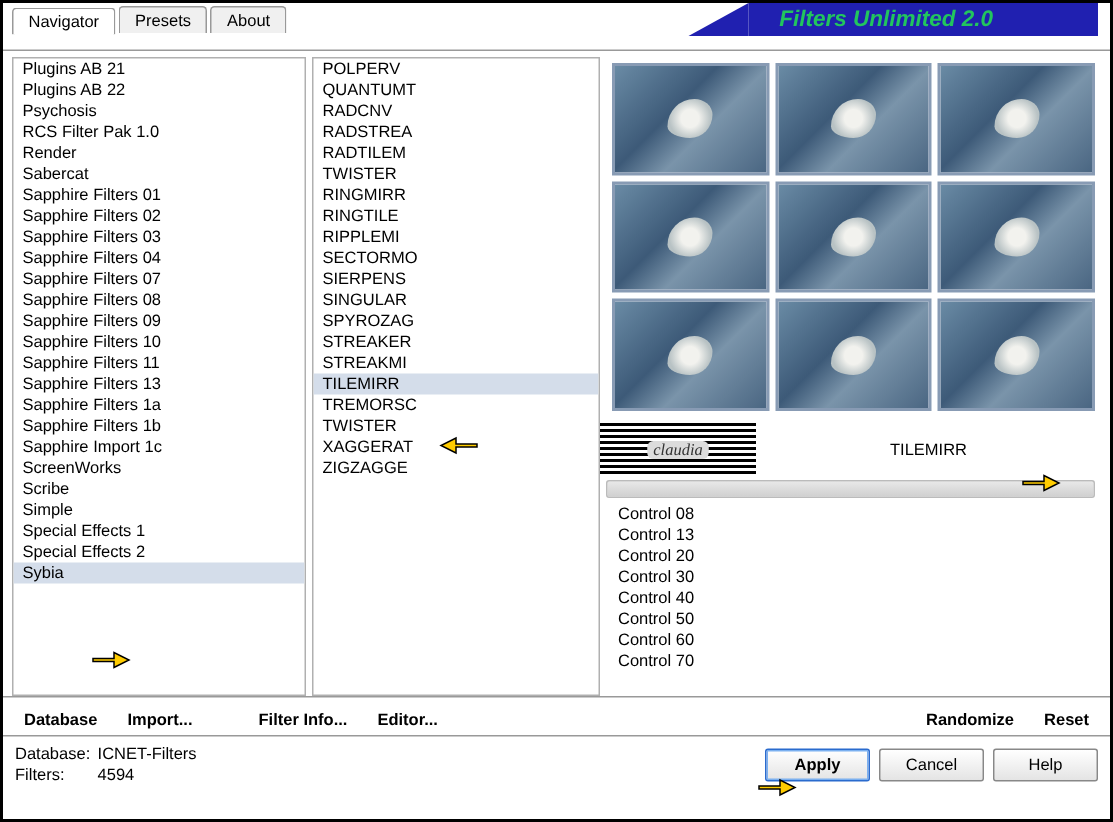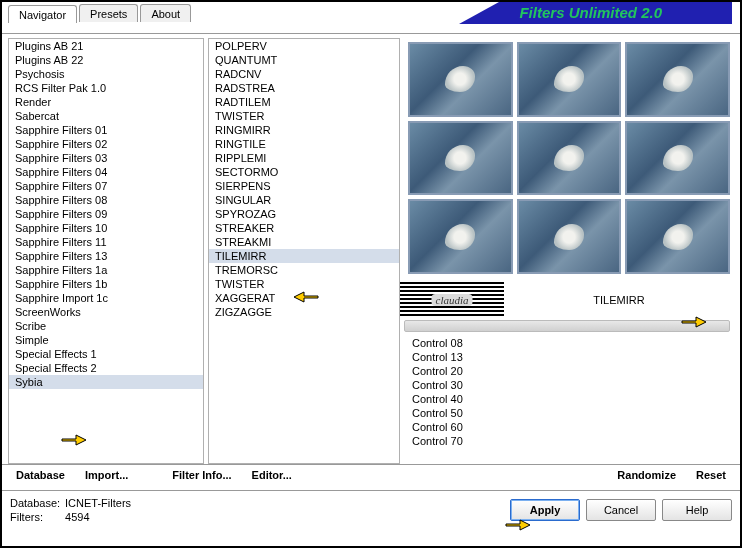--- a/index.html
+++ b/index.html
@@ -24,21 +24,21 @@
   .pcell { border: 2px solid #889bb4; background: linear-gradient(135deg, #6a8ba5 0%, #3d5a78 40%, #7a94aa 60%, #4a6682 100%); position: relative; }
   .pcell::before { content: ''; position: absolute; left: 50%; top: 50%; width: 30px; height: 26px; margin: -13px 0 0 -15px; background: radial-gradient(circle, #f2f2ee 30%, #b8c2c4 70%); border-radius: 60% 40% 50% 50% / 70% 40% 60% 30%; }
   .fname-band { display:flex; align-items:center; margin: 4px 0 2px; }
   .stripeblk { width: 104px; height: 36px; background: repeating-linear-gradient(#000 0 2px, #fff 2px 4px); position: relative; margin-left: -4px; }
   .stripeblk::after { content: 'claudia'; position:absolute; left:50%; top:50%; transform:translate(-50%,-50%); font-style:italic; font-family:cursive; color:#333; background:#dcdcdc; padding:0 4px; border-radius:4px; font-size:11px; }
   .fname { flex:1; text-align:center; font-size:11px; }
   .bar { height: 12px; background: linear-gradient(#e8e8e8,#d0d0d0); border:1px solid #bbb; margin: 0 4px 4px 0; border-radius:2px; }
   .controls { flex:1; overflow:hidden; padding: 0 4px 0 8px; }
   .crow { display:flex; justify-content:flex-start; padding: 1px 0; font-size: 11px; }
   .crow span:last-child { padding-right: 12px; }
-  .btnrow { border-top: 1px solid #999; height: 26px; display:flex; align-items:flex-start; padding: 0 6px; gap: 4px; }
+  .btnrow { border-top: 1px solid #999; height: 26px; display:flex; align-items:flex-end; padding: 0 6px; gap: 4px; }
   .btn { border: none; background: transparent; font-weight: bold; font-size: 11px; padding: 4px 8px; cursor: pointer; }
   .spacer { flex: 1; }
   .footer { border-top: 1px solid #999; height: 38px; display:flex; align-items:center; padding: 4px 8px; font-size: 11px; }
   .finfo { display:flex; flex-direction:column; gap:2px; }
   .finfo div span:first-child { display:inline-block; width: 52px; }
   .stdbtn { width: 70px; height: 22px; border: 1px solid #888; background: linear-gradient(#fff,#e4e4e4); font-size: 11px; cursor:pointer; margin-left: 6px; border-radius:2px; }
   .stdbtn.focus { border: 1px solid #2a6bce; box-shadow: 0 0 0 1px #7bb0f0 inset; font-weight: bold; }
   .hand { position: absolute; width: 28px; height: 20px; pointer-events:none; z-index: 20; }
   .hand svg { width:100%; height:100%; }
 </style>

